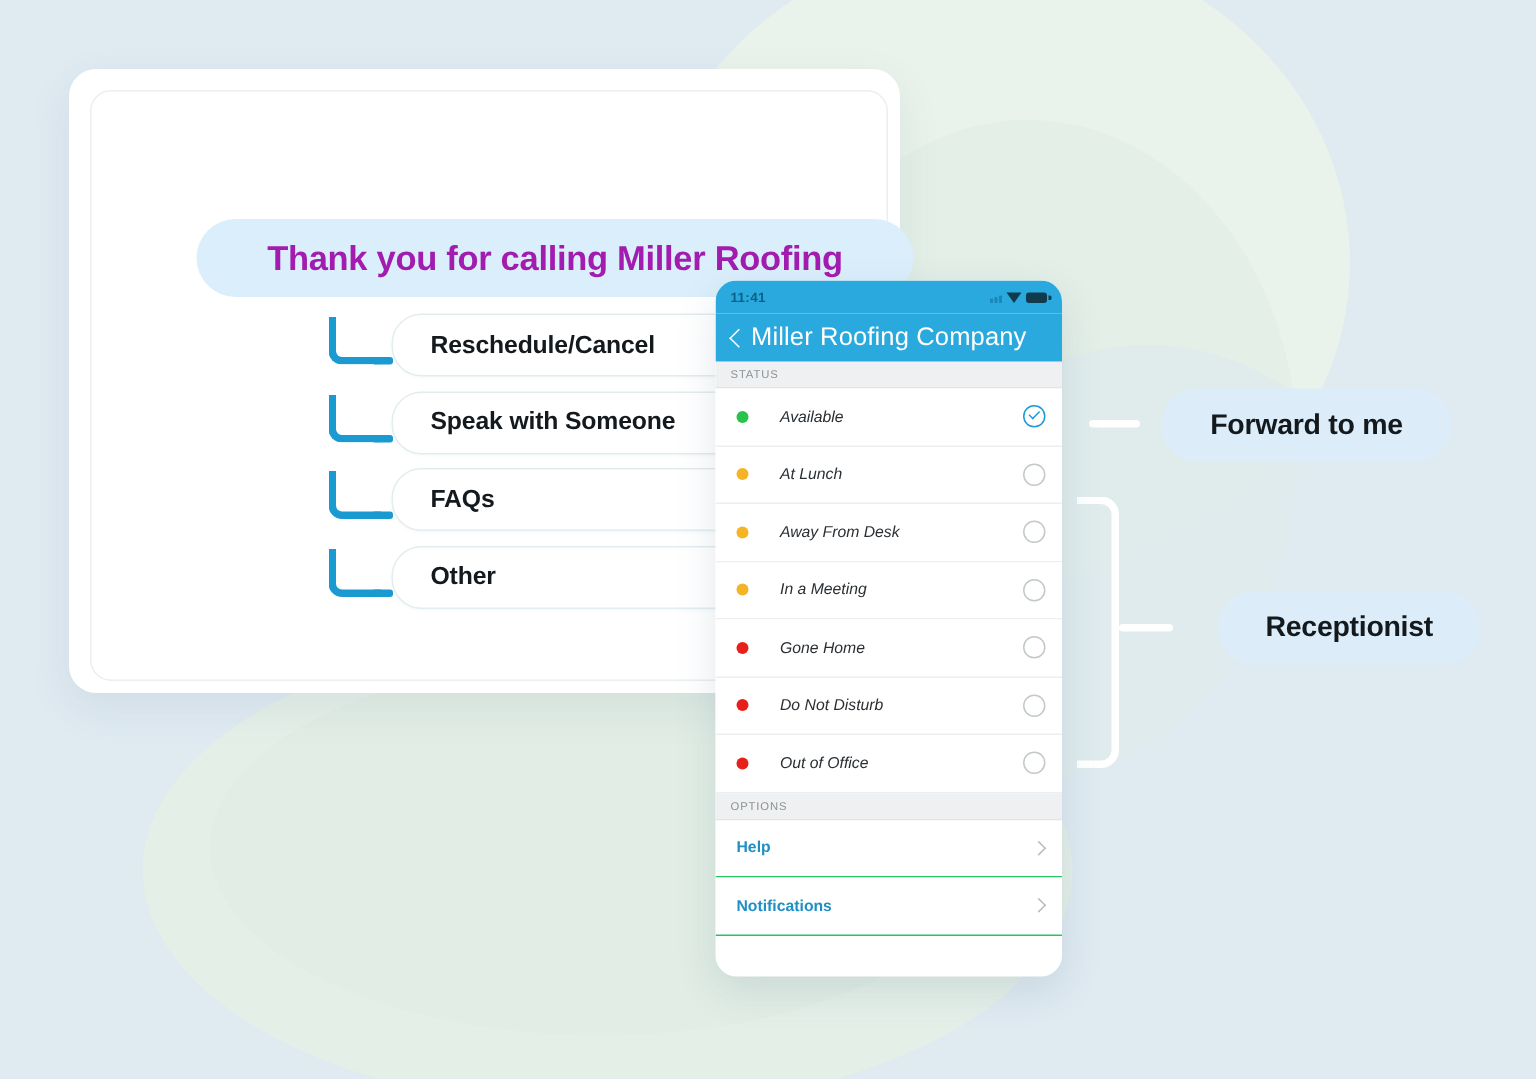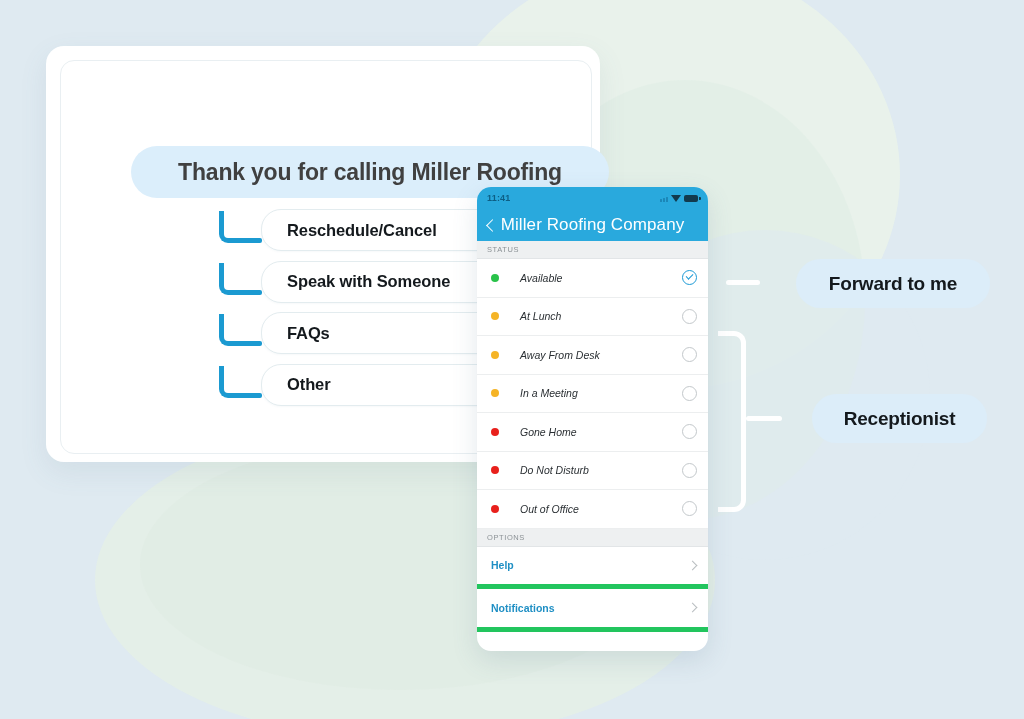--- a/index.html
+++ b/index.html
@@ -98,21 +98,21 @@
     height: 52px;
     background: #dbeefb;
     border-radius: 26px;
     display: flex;
     align-items: center;
     justify-content: center;
   }
   #greeting-pill .greeting-text {
     font-size: 23px;
     font-weight: 700;
-    color: #404040;
+    color: #a21caf;
     letter-spacing: -.2px;
     white-space: nowrap;
   }
 
   
   #menu-list {
     position: absolute;
     left: 170px;
     top: 163px;
     width: 290px;
@@ -317,21 +317,21 @@
     border-left: 1.5px solid #1c9ad6;
     border-bottom: 1.5px solid #1c9ad6;
     transform: rotate(-45deg);
   }
 
   .option-row {
     height: 37.5px;
     display: flex;
     align-items: center;
     padding: 0 12px 0 14px;
-    border-bottom: 5px solid #22c55e;
+    border-bottom: 1px solid #22c55e;
     background: #fff;
   }
   .option-label {
     font-size: 10.5px;
     color: #1f8fc4;
     flex: 1 1 auto;
     font-weight: 700;
   }
   .chevron-right {
     width: 6px;
@@ -383,21 +383,21 @@
     justify-content: center;
   }
   .callout .callout-text {
     font-size: 19px;
     font-weight: 700;
     color: #14191d;
     letter-spacing: -.2px;
     white-space: nowrap;
   }
   #callout-forward {
-    left: 796px;
+    left: 774px;
     top: 259px;
     width: 194px;
     height: 49px;
   }
   #callout-receptionist {
     left: 812px;
     top: 394px;
     width: 175px;
     height: 49px;
   }

